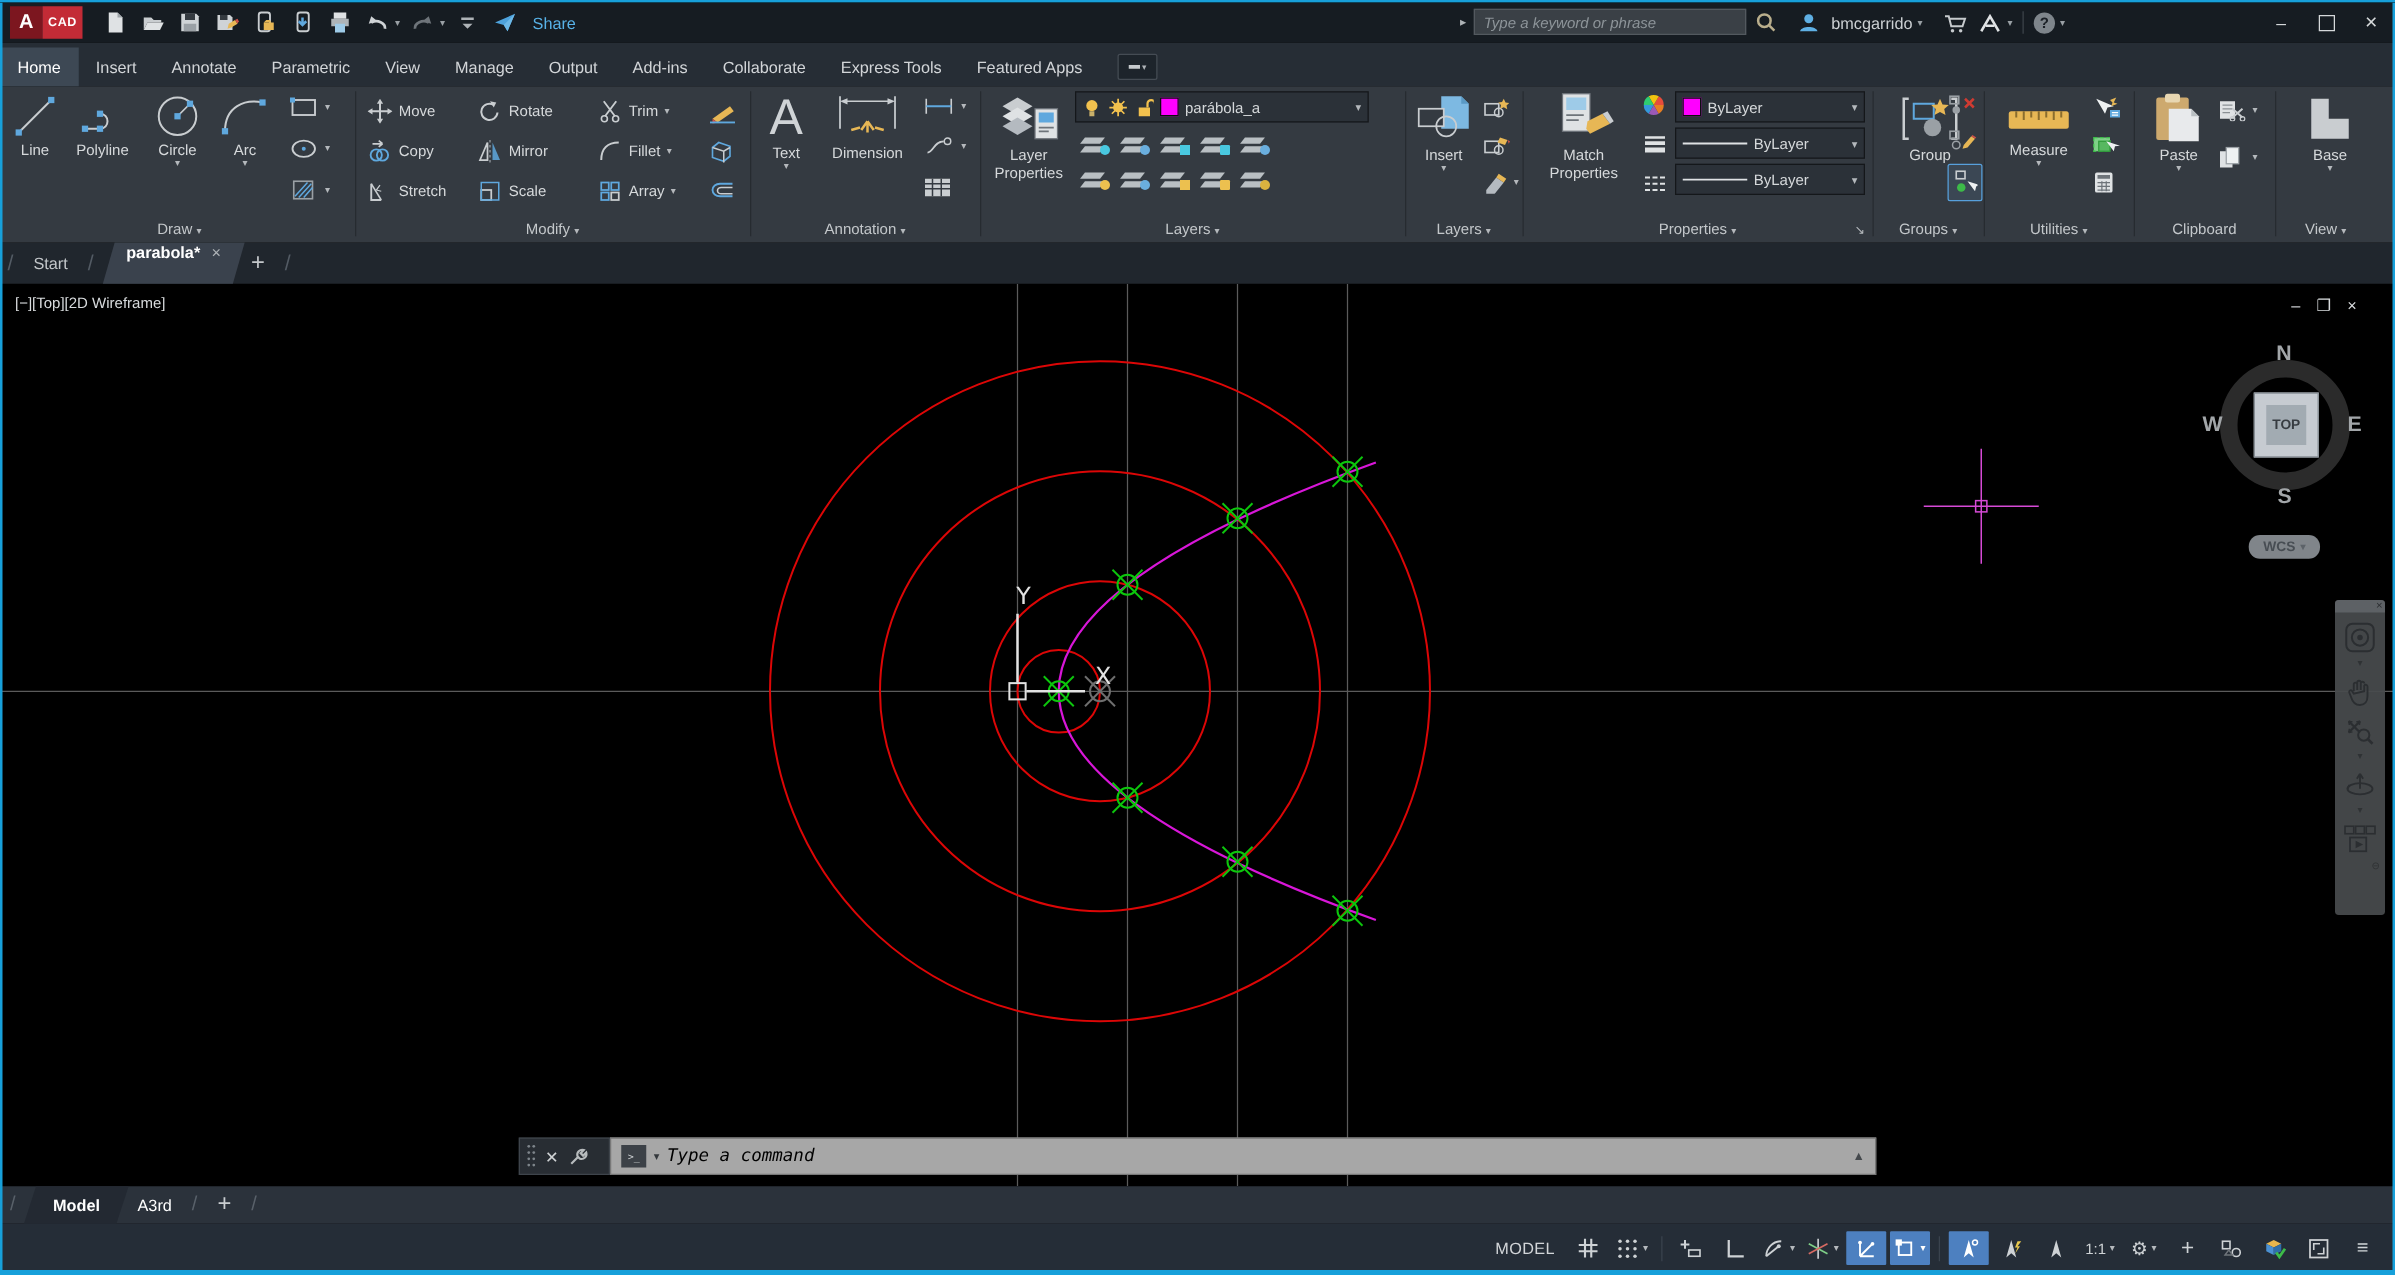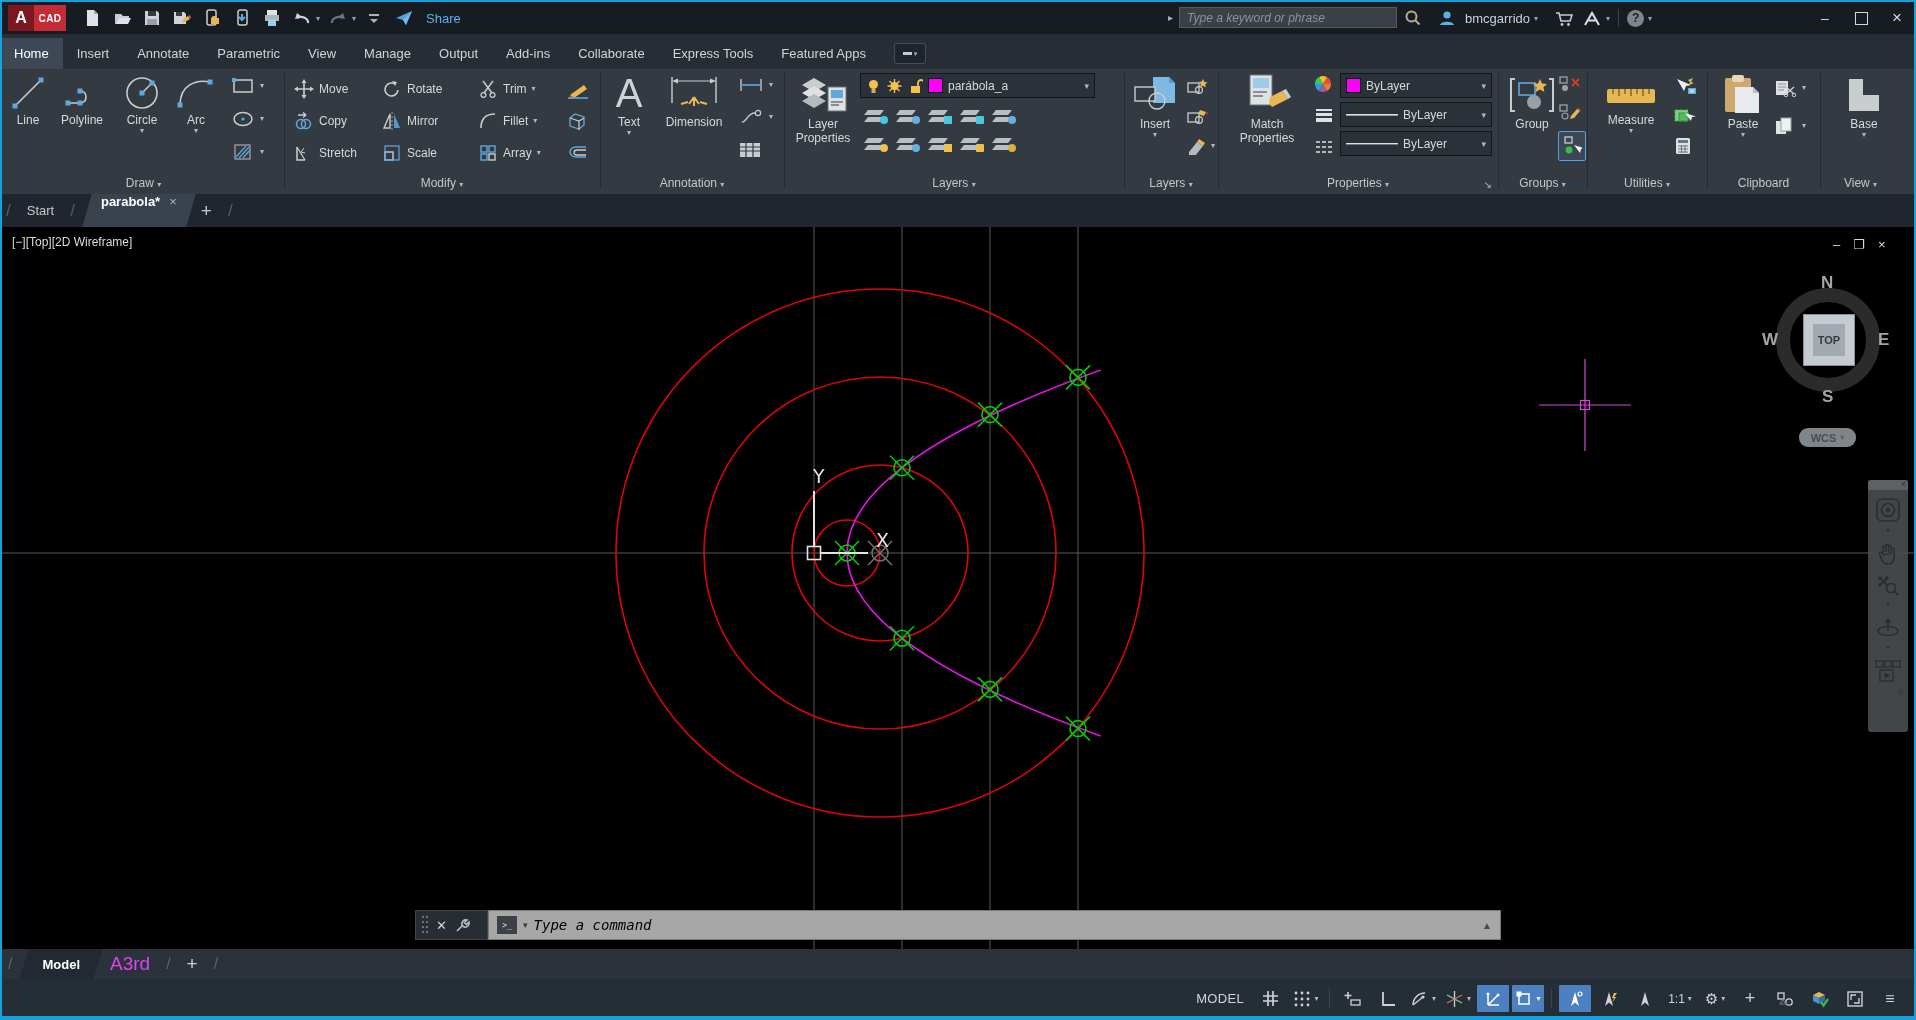--- a/index.html
+++ b/index.html
@@ -91,21 +91,21 @@
   .cmdico+.ccaret{color:#34383c;font-size:9px;}
   .cmdtext{color:#000000;font-size:14px;font-style:italic;font-family:"DejaVu Sans Mono",monospace;}
   .cmdup{margin-left:auto;color:#44484c;font-size:10px;}
 
   
   .layoutbar{left:0;top:947px;width:1916px;height:30px;background:#2b323b;display:flex;align-items:center;z-index:17;}
   .ltslash{color:#59616a;font-size:16px;margin:0 8px;}
   .ltmodel{position:relative;height:30px;display:flex;align-items:center;padding:0 22px;}
   .ltmodel .bg{position:absolute;left:4px;right:4px;top:0;bottom:0;background:#232932;transform:skewX(-18deg);}
   .ltmodel .lbl{position:relative;color:#fff;font-weight:bold;font-size:13px;}
-  .ltlayout{color:#d946ef;font-size:19px;padding:0 8px;}
+  .ltlayout{color:#ffffff;font-size:13px;padding:0 8px;}
   .ltplus{color:#c9cdd0;font-size:19px;margin:0 8px;}
 
   
   .statusbar{left:0;top:977px;width:1916px;height:39px;background:#252d37;z-index:20;display:flex;align-items:center;justify-content:flex-end;padding-right:10px;box-sizing:border-box;gap:3px;}
   .sbtn{height:27px;min-width:26px;display:flex;align-items:center;justify-content:center;gap:3px;padding:0 3px;color:#ced2d5;}
   .sbtn.hl{background:#4d80c0;border-radius:1px;}
   .sbtext{font-size:13px;letter-spacing:.3px;padding:0 8px;color:#d2d5d8;}
   .ssep{width:1px;height:20px;background:#3a434e;margin:0 4px;}
   .scaret{color:#b4b8bc;font-size:8px;}
   .s11{font-size:12px;color:#ced2d5;}
@@ -633,21 +633,21 @@
           </svg>
         <span>ByLayer</span>
         <span class="ddcaret">▾</span>
       </div>
       <div class="plabel"><span>Properties</span> <span class="caret">▾</span></div>
       <div class="launcher">↘</div>
     </div>
     <div class="psep" style="left:1498px;"></div>
 
     <div class="panel" style="left:1498px;width:89px;">
-      <div class="bb" style="left:6px;top:4px;width:56px;text-align:right;">
+      <div class="bb" style="left:18px;top:4px;width:56px;text-align:right;">
         <svg class="icon" width="50" height="44">
             <path d="M8 6H4v32h4M42 6h4v32h-4" stroke="#c9cdd0" stroke-width="2" fill="none"></path>
             <rect x="12" y="10" width="16" height="12" stroke="#5fa8de" stroke-width="1.6" fill="none"></rect>
             <circle cx="27" cy="29" r="7" fill="#9aa0a5"></circle>
             <path d="M33 6l2 4.5 5 .5-3.6 3.2 1 4.8-4.4-2.5-4.4 2.5 1-4.8L26 11l5-.5z" fill="#e7b755"></path>
           </svg>
         <span>Group</span>
       </div>
       <div class="sb" style="left:60px;top:6px;">
         <svg class="icon" width="24" height="18">

